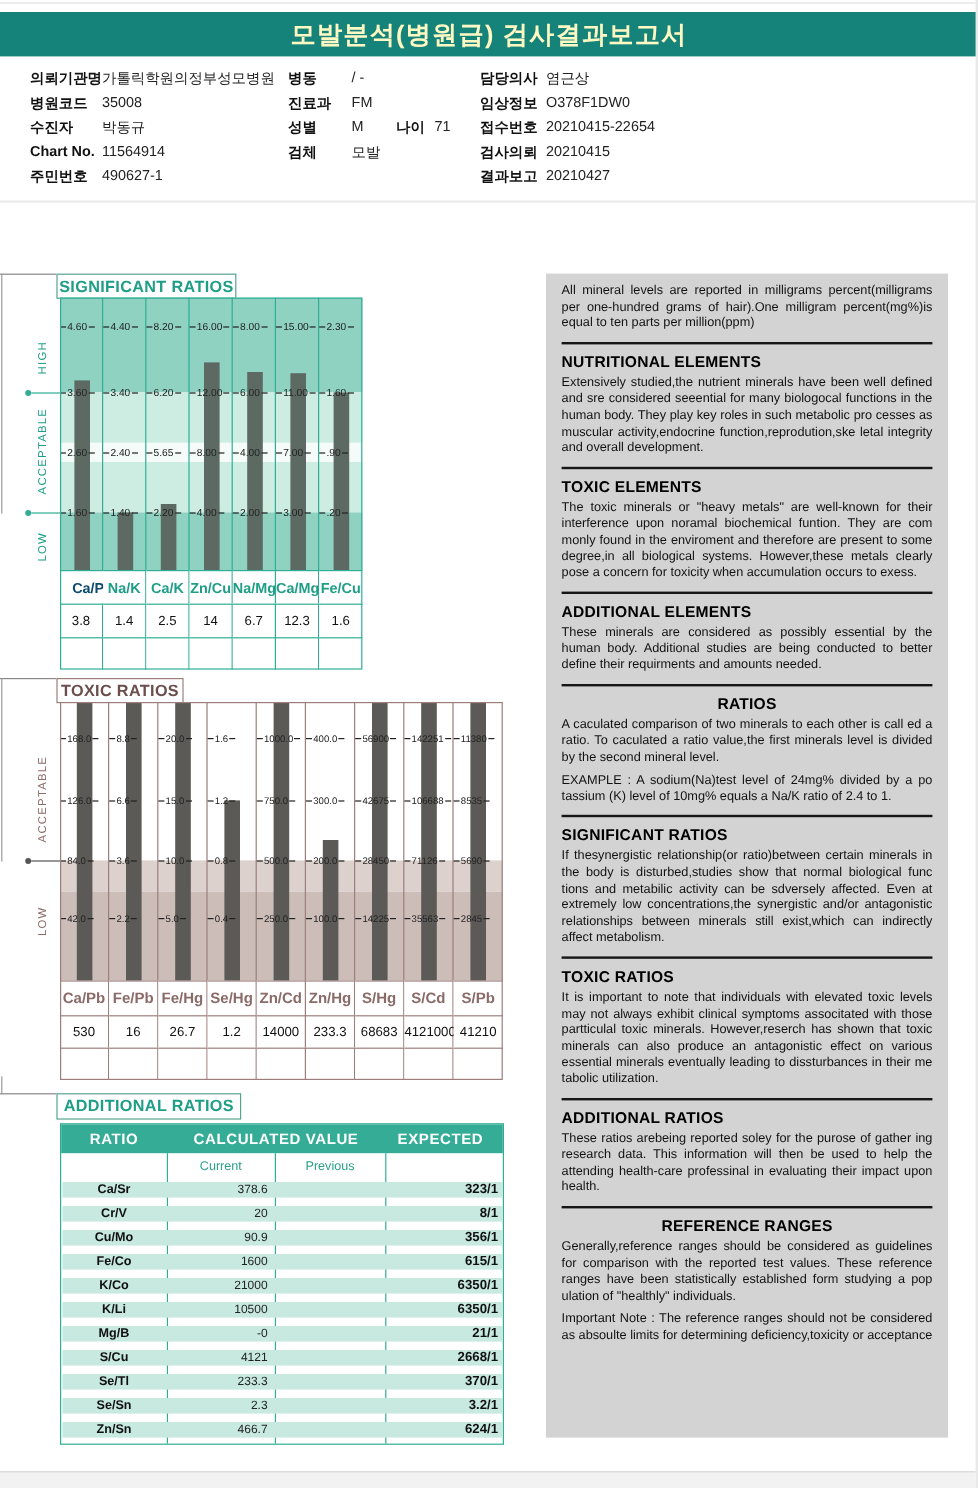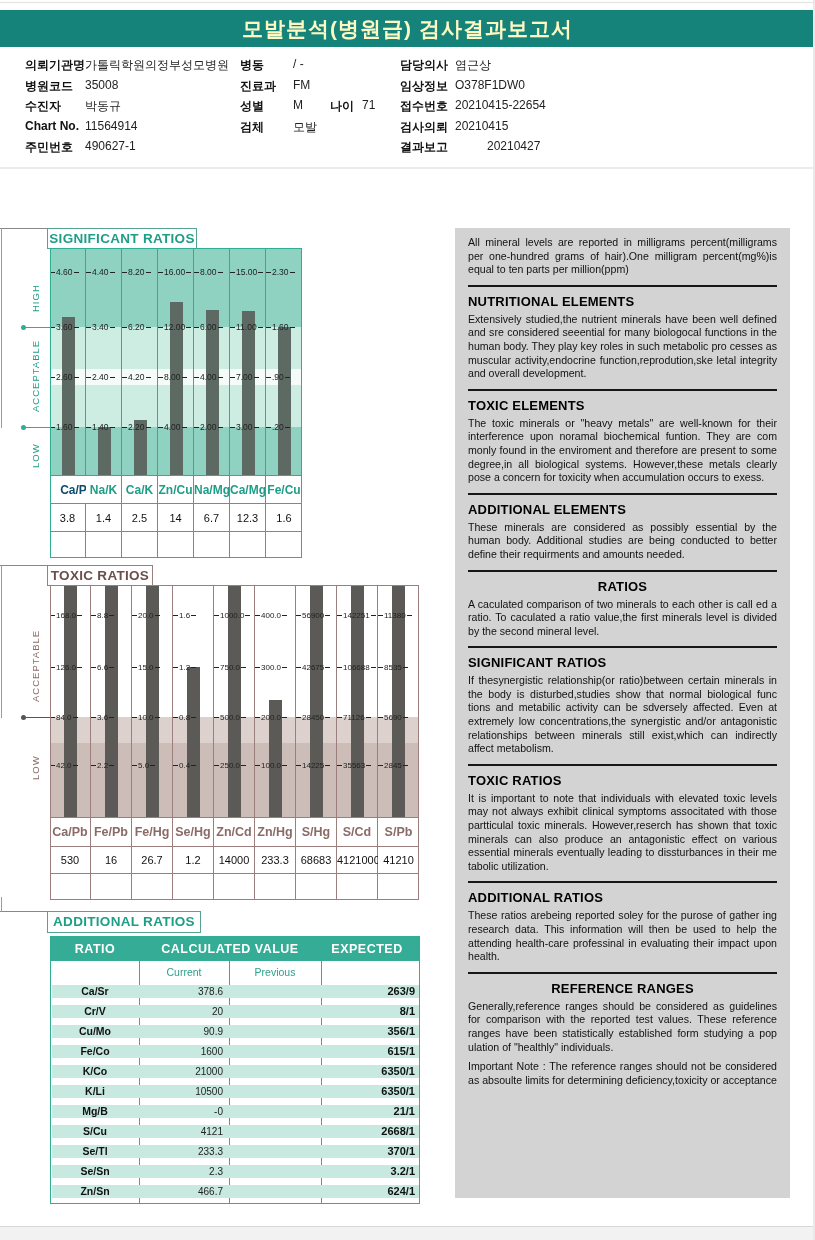--- a/index.html
+++ b/index.html
@@ -80,21 +80,21 @@
       <div class="info-value" style="left: 455px; top: 98px;">20210415-22654</div>
       <div class="info-label" style="left: 25px; top: 119px;">Chart No.</div>
       <div class="info-value" style="left: 85px; top: 119px;">11564914</div>
       <div class="info-label" style="left: 240px; top: 119px;">검체</div>
       <div class="info-value" style="left: 293px; top: 119px;">모발</div>
       <div class="info-label" style="left: 400px; top: 119px;">검사의뢰</div>
       <div class="info-value" style="left: 455px; top: 119px;">20210415</div>
       <div class="info-label" style="left: 25px; top: 139px;">주민번호</div>
       <div class="info-value" style="left: 85px; top: 139px;">490627-1</div>
       <div class="info-label" style="left: 400px; top: 139px;">결과보고</div>
-      <div class="info-value" style="left: 455px; top: 139px; margin-left: 32px;">20210427</div>
+      <div class="info-value" style="left: 455px; top: 139px;">20210427</div>
     </div>
   <div class="infoline"></div>
 
   <div class="title-ext" style="left:0;top:228px;width:47px;"></div>
   <div class="edge-v" style="top:228px;height:200px;"></div>
   <div class="title-box" style="left:47px;top:228px;width:148px;height:19px;line-height:19px;font-size:13.5px;color:#1F9E87;border:1px solid #56A392;">SIGNIFICANT RATIOS</div>
   <div class="zlabel" style="left:30px;top:270px;height:42px;color:#1F9E87;">HIGH</div>
   <div class="zlabel" style="left:30px;top:336px;height:76px;color:#1F9E87;">ACCEPTABLE</div>
   <div class="zlabel" style="left:30px;top:434px;height:34px;color:#1F9E87;">LOW</div>
   <div class="marker" style="left:26px;top:327px;background:#2FAE94;"></div>
@@ -121,21 +121,21 @@
         <div class="tick" style="left: 0px; top: 125px; font-size: 8.5px;">2.40</div>
         <div class="tick" style="left: 0px; top: 175px; font-size: 8.5px;">1.40</div>
         <div class="bar" style="left: 11.5px; top: 179px; width: 13px; height: 48px; background: rgb(93, 106, 100);"></div>
       </div>
       <div class="lcell" style="left: 36px; top: 227px; width: 36px; height: 28px; line-height: 28px; color: rgb(31, 158, 135); border-right: 1px solid rgb(47, 174, 148); border-top: 1px solid rgb(47, 174, 148); font-size: 12px;">Na/K</div>
       <div class="vcell" style="left: 36px; top: 255px; width: 36px; height: 28px; line-height: 28px; border-right: 1px solid rgb(47, 174, 148); border-top: 1px solid rgb(47, 174, 148);">1.4</div>
       <div class="ecell" style="left: 36px; top: 283px; width: 36px; height: 27px; border-right: 1px solid rgb(47, 174, 148); border-top: 1px solid rgb(47, 174, 148);"></div>
       <div class="ccol" style="left: 72px; top: 0px; width: 36px; height: 227px; border-right: 1px solid rgb(47, 174, 148);">
         <div class="tick" style="left: 0px; top: 20px; font-size: 8.5px;">8.20</div>
         <div class="tick" style="left: 0px; top: 75px; font-size: 8.5px;">6.20</div>
-        <div class="tick" style="left: 0px; top: 125px; font-size: 8.5px;">4.20</div>
+        <div class="tick" style="left: 0px; top: 125px; font-size: 8.5px;">5.65</div>
         <div class="tick" style="left: 0px; top: 175px; font-size: 8.5px;">2.20</div>
         <div class="bar" style="left: 11.5px; top: 171.5px; width: 13px; height: 55.5px; background: rgb(93, 106, 100);"></div>
       </div>
       <div class="lcell" style="left: 72px; top: 227px; width: 36px; height: 28px; line-height: 28px; color: rgb(31, 158, 135); border-right: 1px solid rgb(47, 174, 148); border-top: 1px solid rgb(47, 174, 148); font-size: 12px;">Ca/K</div>
       <div class="vcell" style="left: 72px; top: 255px; width: 36px; height: 28px; line-height: 28px; border-right: 1px solid rgb(47, 174, 148); border-top: 1px solid rgb(47, 174, 148);">2.5</div>
       <div class="ecell" style="left: 72px; top: 283px; width: 36px; height: 27px; border-right: 1px solid rgb(47, 174, 148); border-top: 1px solid rgb(47, 174, 148);"></div>
       <div class="ccol" style="left: 108px; top: 0px; width: 36px; height: 227px; border-right: 1px solid rgb(47, 174, 148);">
         <div class="tick" style="left: 0px; top: 20px; font-size: 8.5px;">16.00</div>
         <div class="tick" style="left: 0px; top: 75px; font-size: 8.5px;">12.00</div>
         <div class="tick" style="left: 0px; top: 125px; font-size: 8.5px;">8.00</div>
@@ -292,21 +292,21 @@
     </div>
     <span class="tbl-sub" style="left:133px;">Current</span>
     <span class="tbl-sub" style="left:224px;">Previous</span>
     <div class="tbl-vline" style="left:88px;"></div>
     <div class="tbl-vline" style="left:178px;"></div>
     <div class="tbl-vline" style="left:270px;"></div>
   <div class="stripe" style="left: 1px; top: 48px; width: 367px;"></div>
       <div class="t-ratio" style="top: 48px;">Ca/Sr</div>
       <div class="t-cur" style="top: 48px;">378.6</div>
       <div class="t-prev" style="top: 48px;"></div>
-      <div class="t-exp" style="top: 48px;">263/9</div>
+      <div class="t-exp" style="top: 48px;">323/1</div>
       <div class="stripe" style="left: 1px; top: 68px; width: 367px;"></div>
       <div class="t-ratio" style="top: 68px;">Cr/V</div>
       <div class="t-cur" style="top: 68px;">20</div>
       <div class="t-prev" style="top: 68px;"></div>
       <div class="t-exp" style="top: 68px;">8/1</div>
       <div class="stripe" style="left: 1px; top: 88px; width: 367px;"></div>
       <div class="t-ratio" style="top: 88px;">Cu/Mo</div>
       <div class="t-cur" style="top: 88px;">90.9</div>
       <div class="t-prev" style="top: 88px;"></div>
       <div class="t-exp" style="top: 88px;">356/1</div>
@@ -359,20 +359,21 @@
       <div class="panel-p">Extensively studied,the nutrient minerals have been well defined and sre considered seeential for many biologocal functions in the human body. They play key roles in such metabolic pro cesses as muscular activity,endocrine function,reprodution,ske letal integrity and overall development.</div>
       <div class="panel-div"></div>
       <div class="panel-title">TOXIC ELEMENTS</div>
       <div class="panel-p">The toxic minerals or "heavy metals" are well-known for their interference upon noramal biochemical funtion. They are com monly found in the enviroment and therefore are present to some degree,in all biological systems. However,these metals clearly pose a concern for toxicity when accumulation occurs to exess.</div>
       <div class="panel-div"></div>
       <div class="panel-title">ADDITIONAL ELEMENTS</div>
       <div class="panel-p">These minerals are considered as possibly essential by the human body. Additional studies are being conducted to better define their requirments and amounts needed.</div>
       <div class="panel-div"></div>
       <div class="panel-title center">RATIOS</div>
       <div class="panel-p">A caculated comparison of two minerals to each other is call ed a ratio. To caculated a ratio value,the first minerals level is divided by the second mineral level.</div>
+      <div class="panel-p gap">EXAMPLE : A sodium(Na)test level of 24mg% divided by a po tassium (K) level of 10mg% equals a Na/K ratio of 2.4 to 1.</div>
       <div class="panel-div"></div>
       <div class="panel-title">SIGNIFICANT RATIOS</div>
       <div class="panel-p">If thesynergistic relationship(or ratio)between certain minerals in the body is disturbed,studies show that normal biological func tions and metabilic activity can be sdversely affected. Even at extremely low concentrations,the synergistic and/or antagonistic relationships between minerals still exist,which can indirectly affect metabolism.</div>
       <div class="panel-div"></div>
       <div class="panel-title">TOXIC RATIOS</div>
       <div class="panel-p">It is important to note that individuals with elevated toxic levels may not always exhibit clinical symptoms associtated with those partticulal toxic minerals. However,reserch has shown that toxic minerals can also produce an antagonistic effect on various essential minerals eventually leading to dissturbances in their me tabolic utilization.</div>
       <div class="panel-div"></div>
       <div class="panel-title">ADDITIONAL RATIOS</div>
       <div class="panel-p">These ratios arebeing reported soley for the purose of gather ing research data. This information will then be used to help the attending health-care professinal in evaluating their impact upon health.</div>
       <div class="panel-div"></div>

